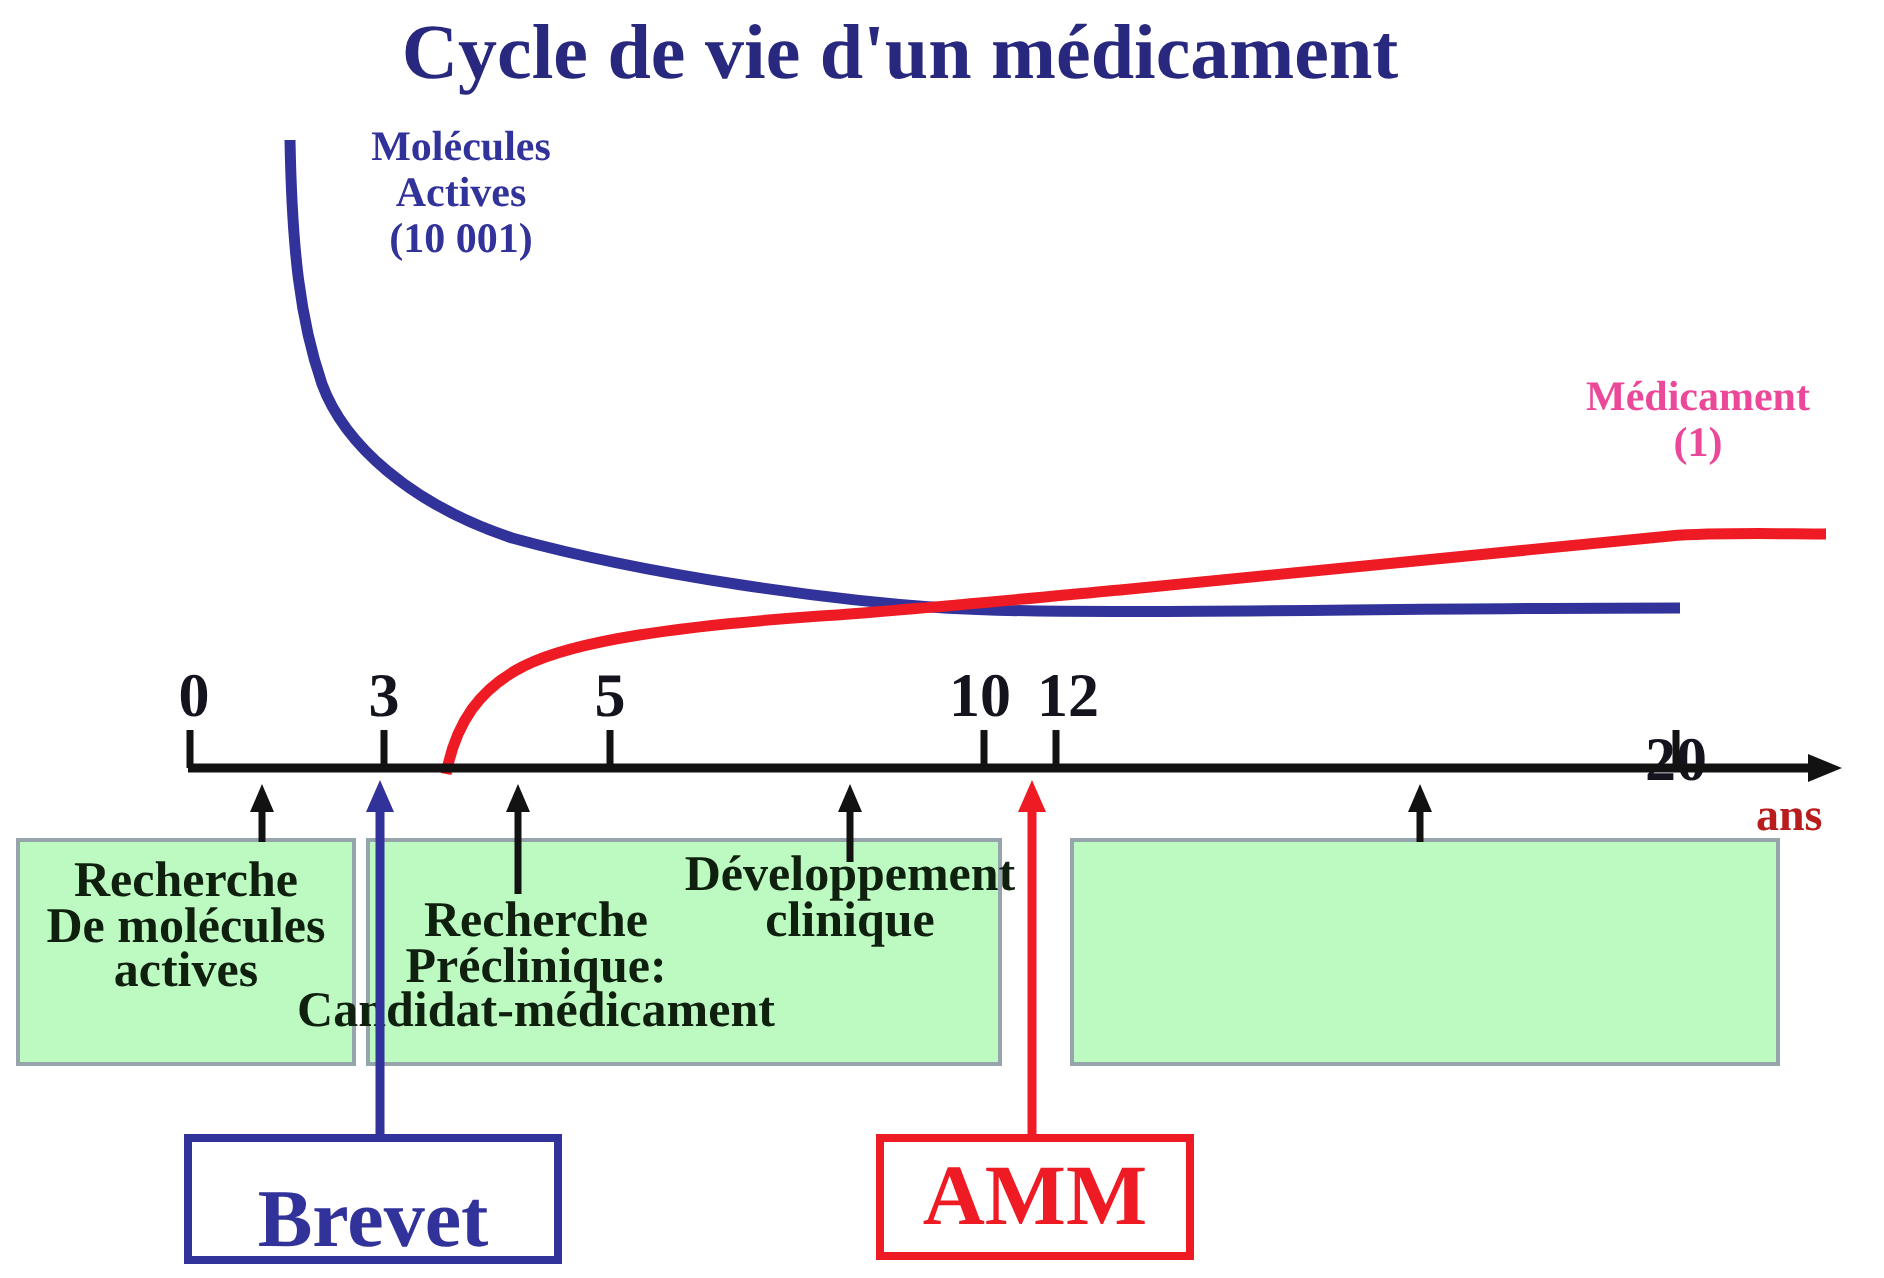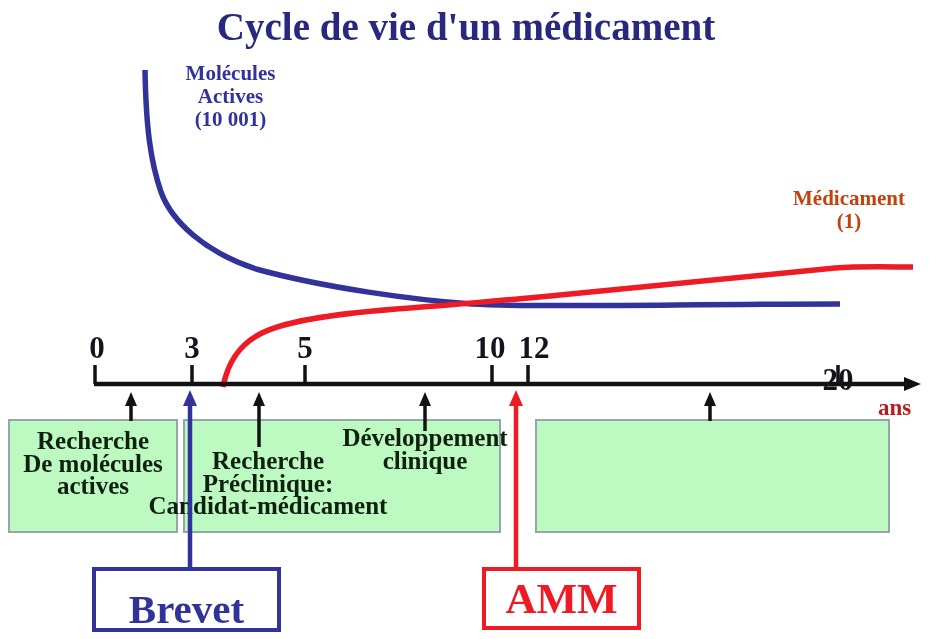--- a/index.html
+++ b/index.html
@@ -4,38 +4,38 @@
 <style>
   html,body{margin:0;padding:0;background:#ffffff;}
   #stage{
     position:relative;width:942px;height:639px;background:#ffffff;overflow:hidden;
     font-family:"Liberation Serif","DejaVu Serif",serif;font-weight:bold;
   }
   .abs{position:absolute;}
   .pre{white-space:pre-line;}
   .ctr{text-align:center;}
   #title{
-    left:136px;top:4px;width:660px;font-size:39px;color:#28287e;text-align:center;
+    left:120px;top:4px;width:660px;font-size:39px;color:#28287e;text-align:center;
     letter-spacing:0px;
   }
   .curve-label{font-size:21px;line-height:23px;}
   .navy{color:#32329b;}
-  .red{color:#c2410c;}
+  .red{color:#ec4899;}
   .tick-label{top:332px;width:64px;font-size:31px;color:#14141e;text-align:center;line-height:32px;}
   #ans-label{left:878px;top:395px;font-size:23px;color:#b91c1c;}
   .phase-box{
     background:#bcfac2;border:2px solid #96a5ab;box-sizing:border-box;
   }
   .phase-text{font-size:25px;line-height:22.5px;color:#10200f;}
   .milestone-box{
     background:#ffffff;box-sizing:border-box;display:flex;align-items:center;justify-content:center;
   }
   #brevet-box{left:92px;top:567px;width:189px;height:65px;border:4px solid #32329b;}
   #brevet-box .milestone-label{font-size:41px;color:#32329b;margin-top:19px;}
-  #amm-box{left:438px;top:567px;width:159px;height:63px;border:4px solid #ee1b24;margin-left:44px;}
+  #amm-box{left:438px;top:567px;width:159px;height:63px;border:4px solid #ee1b24;}
   #amm-box .milestone-label{font-size:43px;color:#ee1b24;}
   #overlay{left:0;top:0;pointer-events:none;}
 </style>
 </head>
 <body>
 
 <div id="stage">
 
   <div id="title" class="abs">Cycle de vie d'un médicament</div>
 

